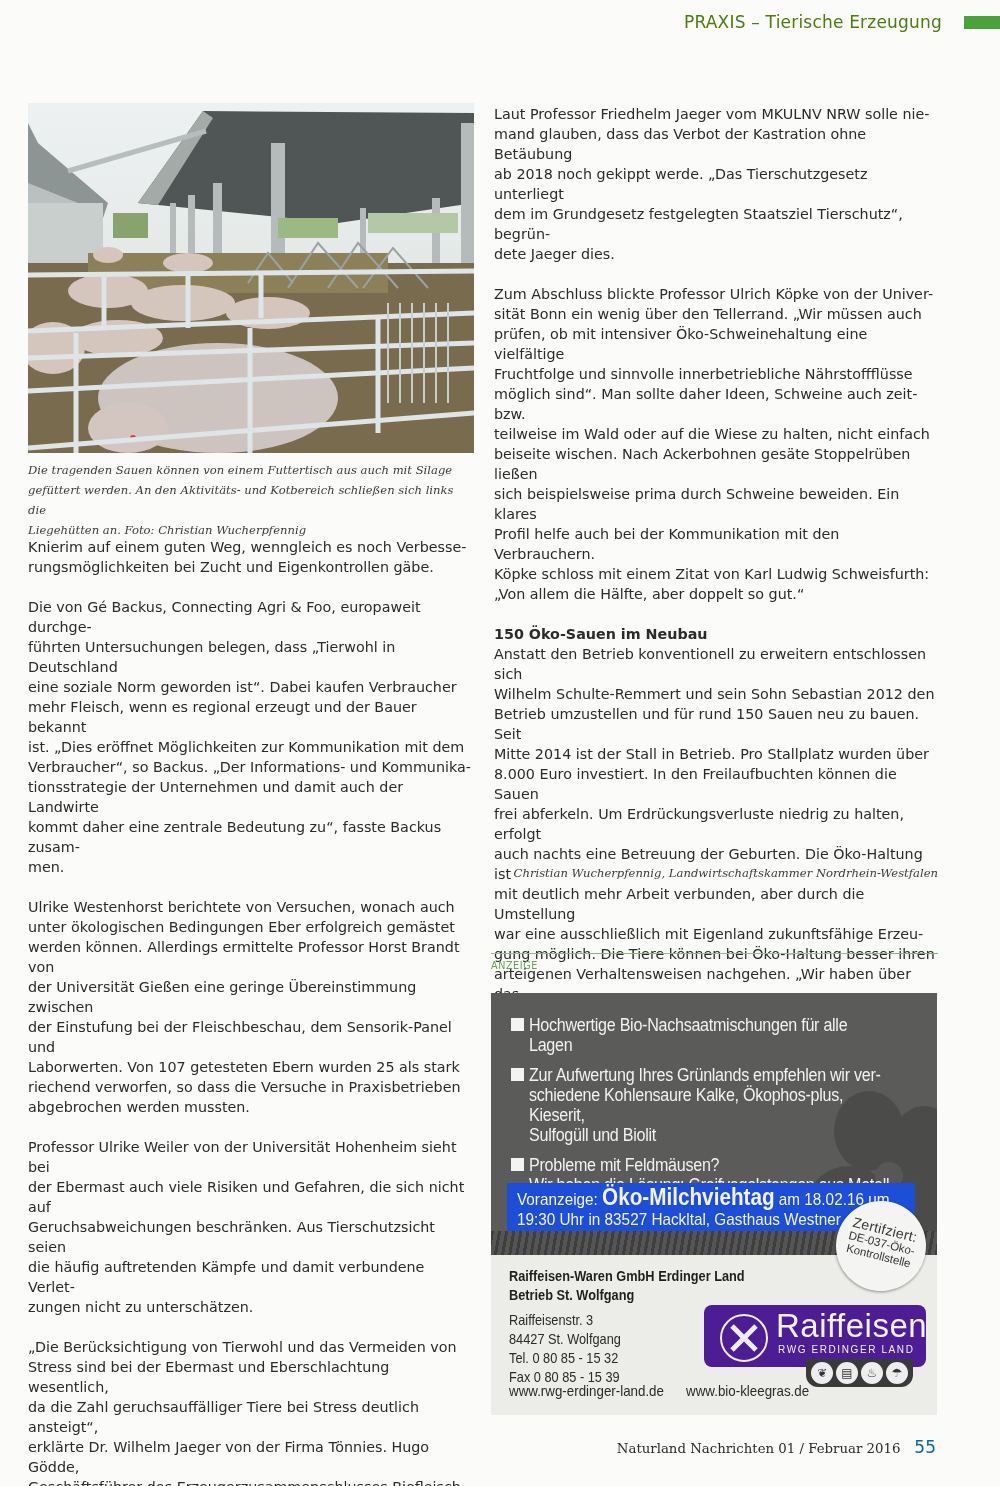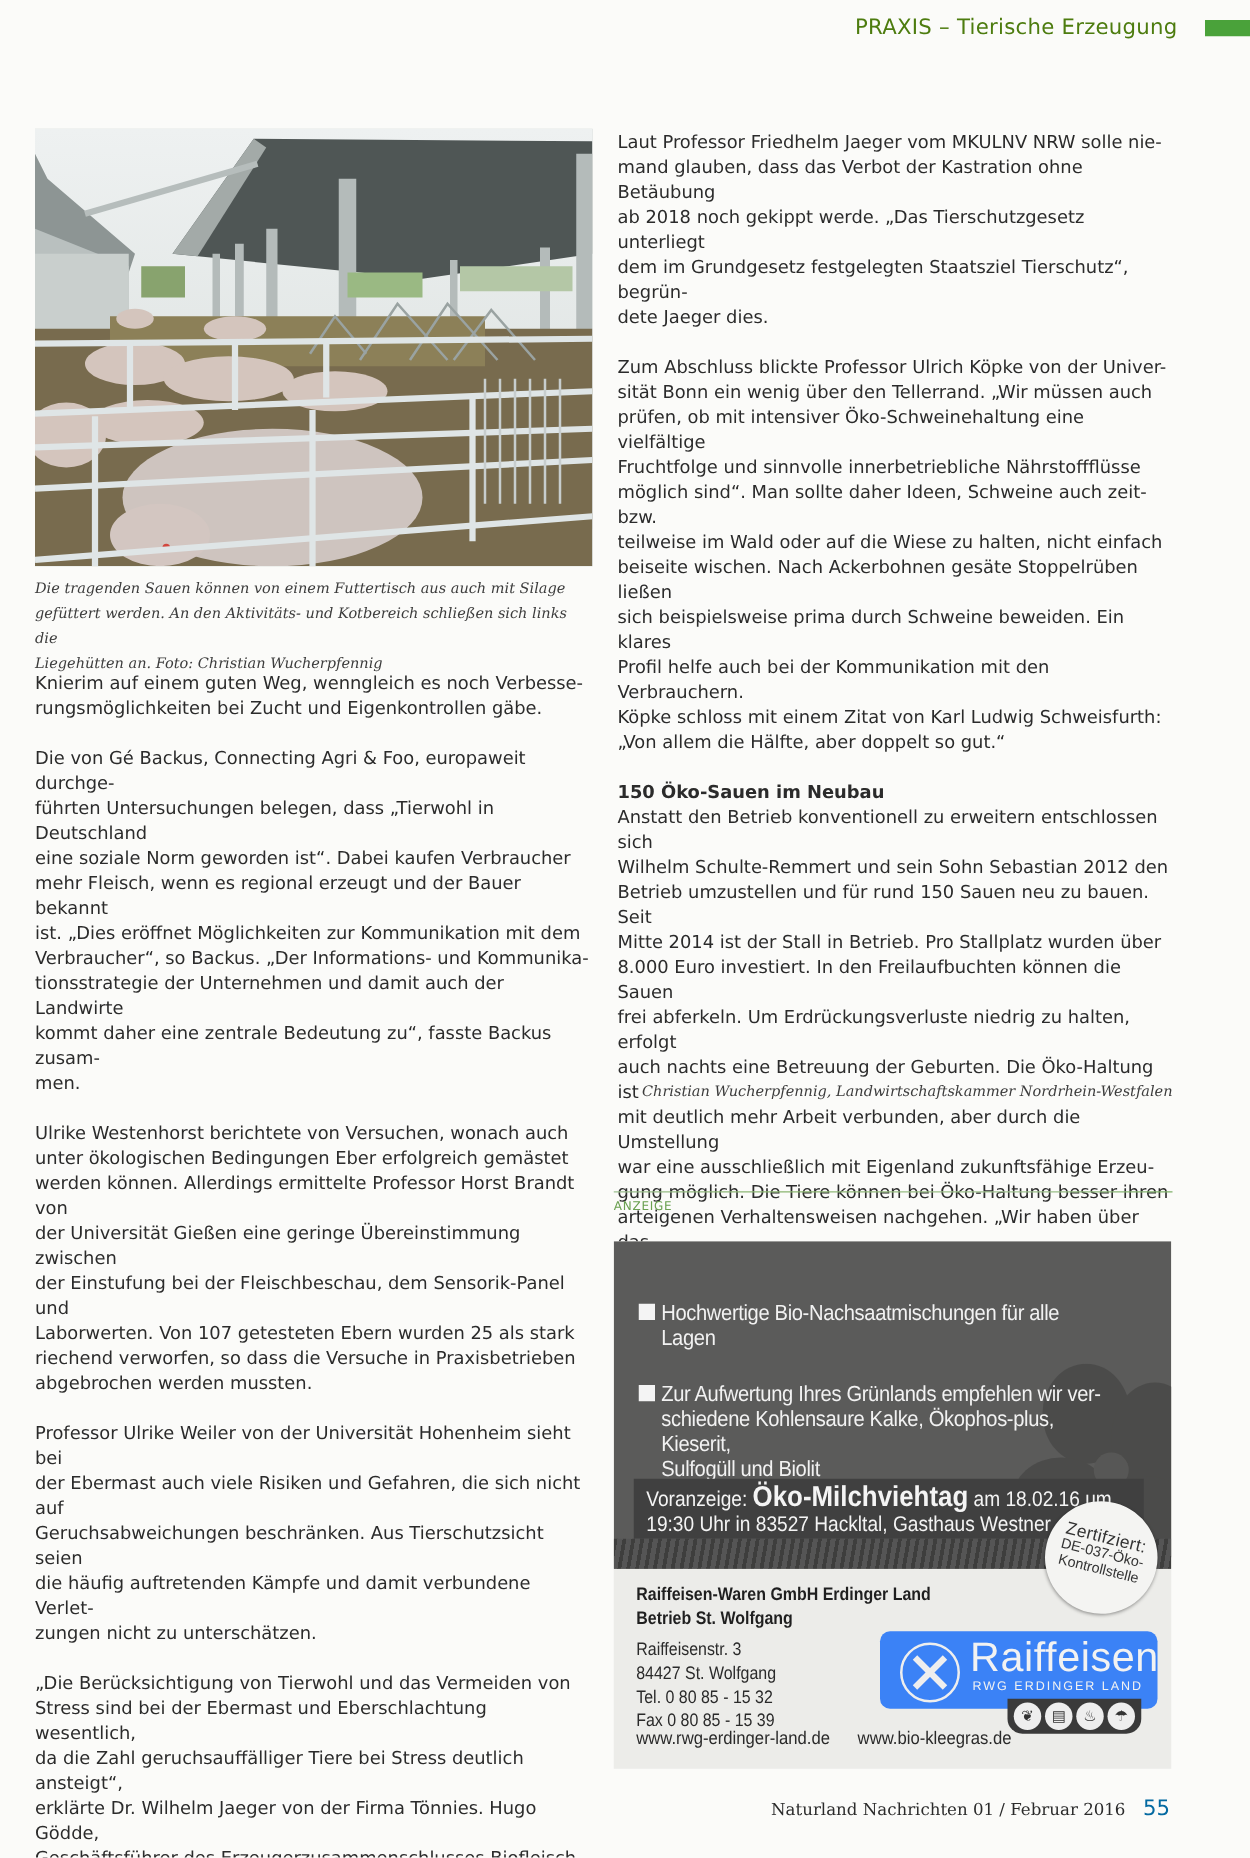--- a/index.html
+++ b/index.html
@@ -57,29 +57,29 @@
     background: #5b5b5a;
   }
   .ad-flower {
     position: absolute; left: 318px; top: 98px; width: 150px; height: 170px;
     opacity: 0.55;
   }
   .ad-bullets { position: absolute; left: 20px; top: 22px; width: 410px; }
   .ad-bullet {
     display: flex; align-items: flex-start; margin-bottom: 10px;
     color: #f2f2f2; font-family: "Liberation Sans", sans-serif; font-size: 17.5px;
-    line-height: 20px; letter-spacing: -0.3px; margin-top: 25px;
+    line-height: 20px; letter-spacing: -0.3px;
   }
   .ad-bullet .sq {
     width: 13px; height: 13px; background: #f4f4f4; flex: none; margin: 3px 5px 0 0;
   }
   .ad-bullet .txt { white-space: pre-line; transform: scaleX(0.92); transform-origin: left; }
   .ad-event {
     position: absolute; left: 16px; top: 190px; width: 408px; height: 48px;
-    background: #404040; color: #f4f4f4;
+    background: #1d4ed8; color: #f4f4f4;
     font-family: "Liberation Sans", sans-serif; font-size: 17px; line-height: 20px;
     padding: 4px 0 0 10px; box-sizing: border-box;
   }
   .ad-event .row1 { white-space: nowrap; transform: scaleX(0.9); transform-origin: left; }
   .ad-event .big { font-weight: bold; font-size: 23px; }
   .ad-event .row2 { white-space: nowrap; transform: scaleX(0.9); transform-origin: left; }
   .ad-grass {
     position: absolute; left: 0; top: 238px; width: 446px; height: 24px;
     background: repeating-linear-gradient(100deg, #3e3e3d 0 3px, #555 3px 7px);
   }
@@ -104,21 +104,21 @@
     transform: scaleX(0.88); transform-origin: left; white-space: nowrap;
   }
   .ad-urls {
     position: absolute; left: 18px; top: 390px; font-family: "Liberation Sans", sans-serif;
     font-size: 14.5px; color: #2a2a2a; transform: scaleX(0.92); transform-origin: left;
     white-space: nowrap;
   }
   .ad-urls span { margin-right: 20px; }
   .logo {
     position: absolute; left: 213px; top: 312px; width: 222px; height: 62px;
-    background: #3b82f6; border-radius: 8px; color: #f2f2f2;
+    background: #4c1d95; border-radius: 8px; color: #f2f2f2;
   }
   .logo-cross {
     position: absolute; left: 16px; top: 9px; width: 44px; height: 44px;
     border: 2px solid #eee; border-radius: 50%;
   }
   .logo-name {
     position: absolute; left: 72px; top: 2px; font-family: "Liberation Sans", sans-serif;
     font-size: 33px; letter-spacing: 0.5px;
   }
   .logo-sub {

